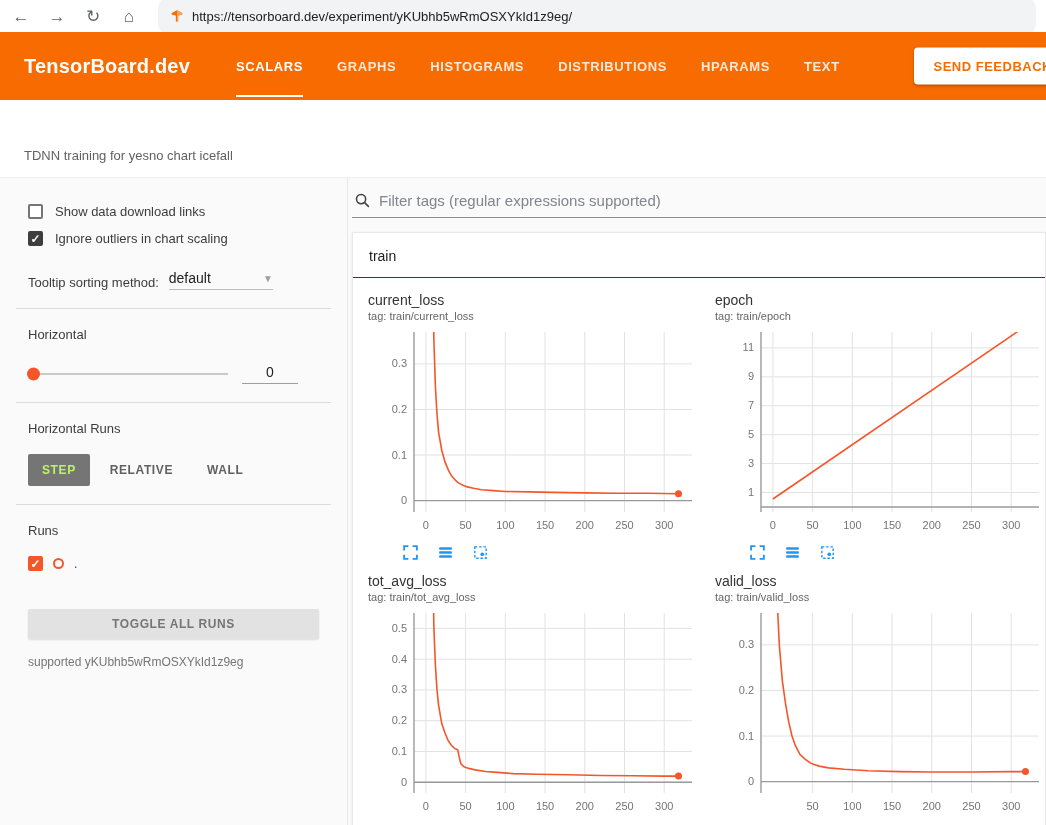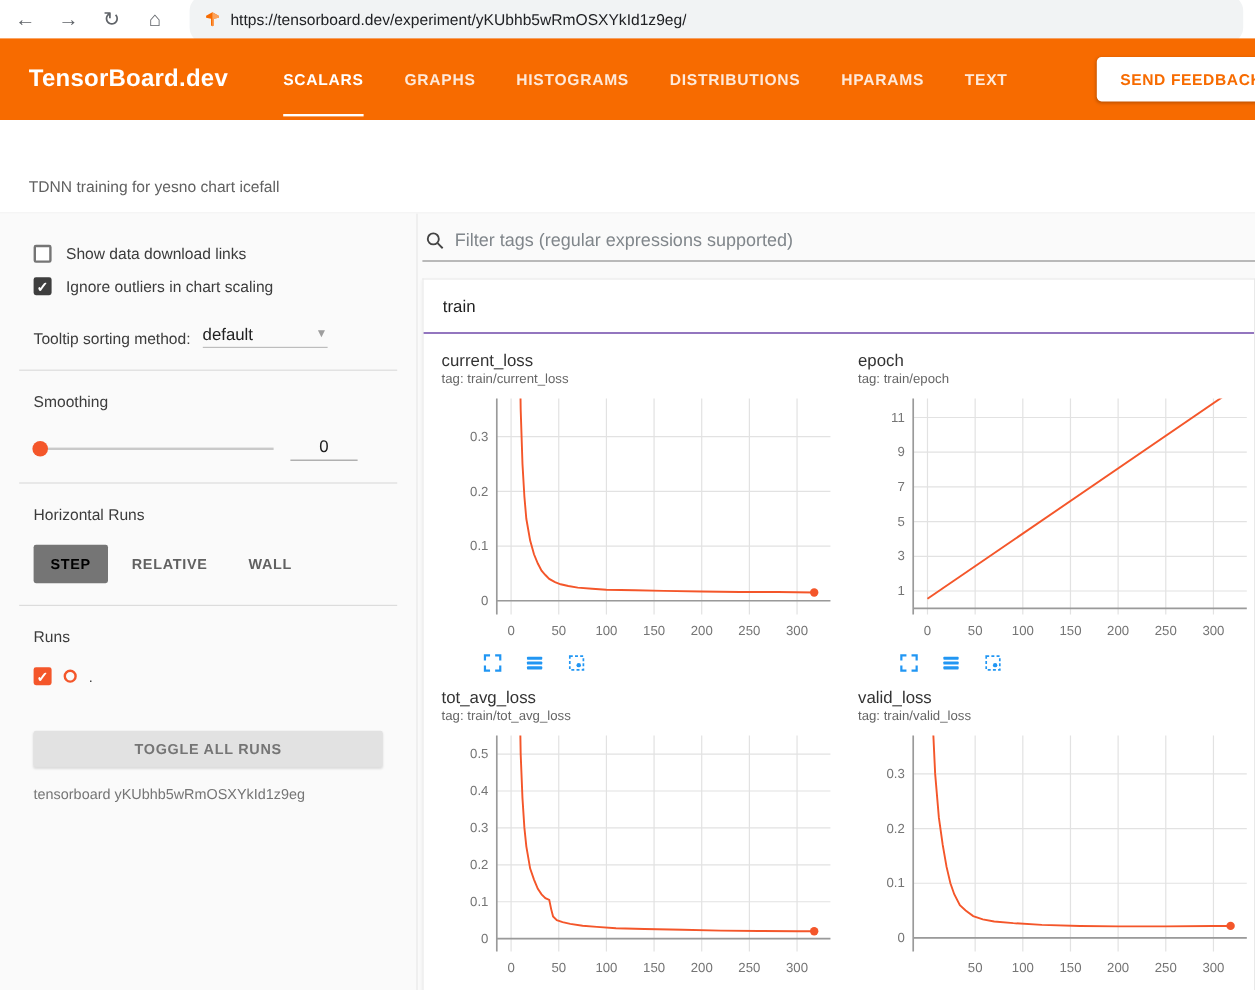--- a/index.html
+++ b/index.html
@@ -41,21 +41,21 @@
   .dropdown .val { font-size:14px; color:#212121; }
   .dropdown .caret { font-size:10px; color:#9e9e9e; }
   .sb-divider { height:1px; background:#dcdcdc; margin:18px -12px 18px -12px; }
   .section-label { font-size:13px; color:#3c3c3c; margin-bottom:18px; }
   .slider-row { display:flex; align-items:center; gap:14px; margin:22px 0 4px; }
   .slider { position:relative; width:200px; height:2px; background:#c9c9c9; cursor:pointer; }
   .slider-thumb { position:absolute; left:-1px; top:50%; transform:translateY(-50%); width:13px; height:13px; border-radius:50%; background:#f4562a; }
   .slider-value { display:inline-block; width:56px; text-align:center; font-size:14px; color:#212121; border-bottom:1px solid #9e9e9e; padding-bottom:3px; }
   .axis-btns { display:flex; align-items:center; gap:6px; margin-bottom:4px; }
   .axis-btn { border:none; background:transparent; font-family:inherit; font-size:12px; font-weight:bold; letter-spacing:.6px; color:#616161; padding:9px 14px; cursor:pointer; border-radius:2px; }
-  .axis-btn.selected { background:#757575; color:#000000; }
+  .axis-btn.selected { background:#757575; color:#bef264; }
   .runs-filter { width:100%; border:none; outline:none; background:transparent; font-family:inherit; font-size:13px; color:#212121; border-bottom:1px solid #d6d6d6; padding:4px 0 8px; }
   .runs-filter::placeholder { color:#9e9e9e; }
   .run-row { display:flex; align-items:center; gap:10px; margin:14px 0 10px; }
   .run-swatch { width:11px; height:11px; border:2px solid #f4562a; border-radius:50%; flex:none; }
   .run-name { font-size:12px; color:#3c3c3c; }
   .toggle-runs-btn { width:100%; height:30px; border:none; border-radius:2px; background:#e2e2e2; color:#757575; font-family:inherit; font-size:12px; font-weight:bold; letter-spacing:.6px; cursor:pointer; box-shadow:0 1px 2px rgba(0,0,0,.12);margin-top:28px; }
   .exp-caption { font-size:12px; color:#757575; margin-top:16px; }
 
   
   .main { flex:1; padding:12px 0 0 4px; overflow:hidden; }
@@ -127,21 +127,21 @@
       <div class="tooltip-row">
         <span class="sb-label">Tooltip sorting method:</span>
         <div class="dropdown">
           <span class="val">default</span>
           <span class="caret">▼</span>
         </div>
       </div>
 
       <div class="sb-divider"></div>
 
-      <div class="section-label">Smoothing</div>
+      <div class="section-label">Horizontal</div>
       <div class="slider-row">
         <div class="slider">
           <div class="slider-thumb"></div>
         </div>
         <span class="slider-value">0</span>
       </div>
 
       <div class="sb-divider"></div>
 
       <div class="section-label">Horizontal Runs</div>
@@ -155,21 +155,21 @@
 
       <div class="section-label">Runs</div>
       <div>
           <div class="run-row">
             <span class="cb run-cb checked">✓</span>
             <span class="run-swatch" style="border-color: rgb(244, 86, 42);"></span>
             <span class="run-name">.</span>
           </div>
         </div>
       <button class="toggle-runs-btn">TOGGLE ALL RUNS</button>
-      <div class="exp-caption">tensorboard yKUbhb5wRmOSXYkId1z9eg</div>
+      <div class="exp-caption">supported yKUbhb5wRmOSXYkId1z9eg</div>
     </div>
 
     <div class="main">
       <div class="filter-row">
         <span style="display:inline-flex;">
           <svg width="17" height="17" viewBox="0 0 24 24" fill="none" stroke="#444" stroke-width="2.2">
               <circle cx="10" cy="10" r="6.5"></circle>
               <path d="M15 15l6 6"></path>
             </svg>
         </span>

